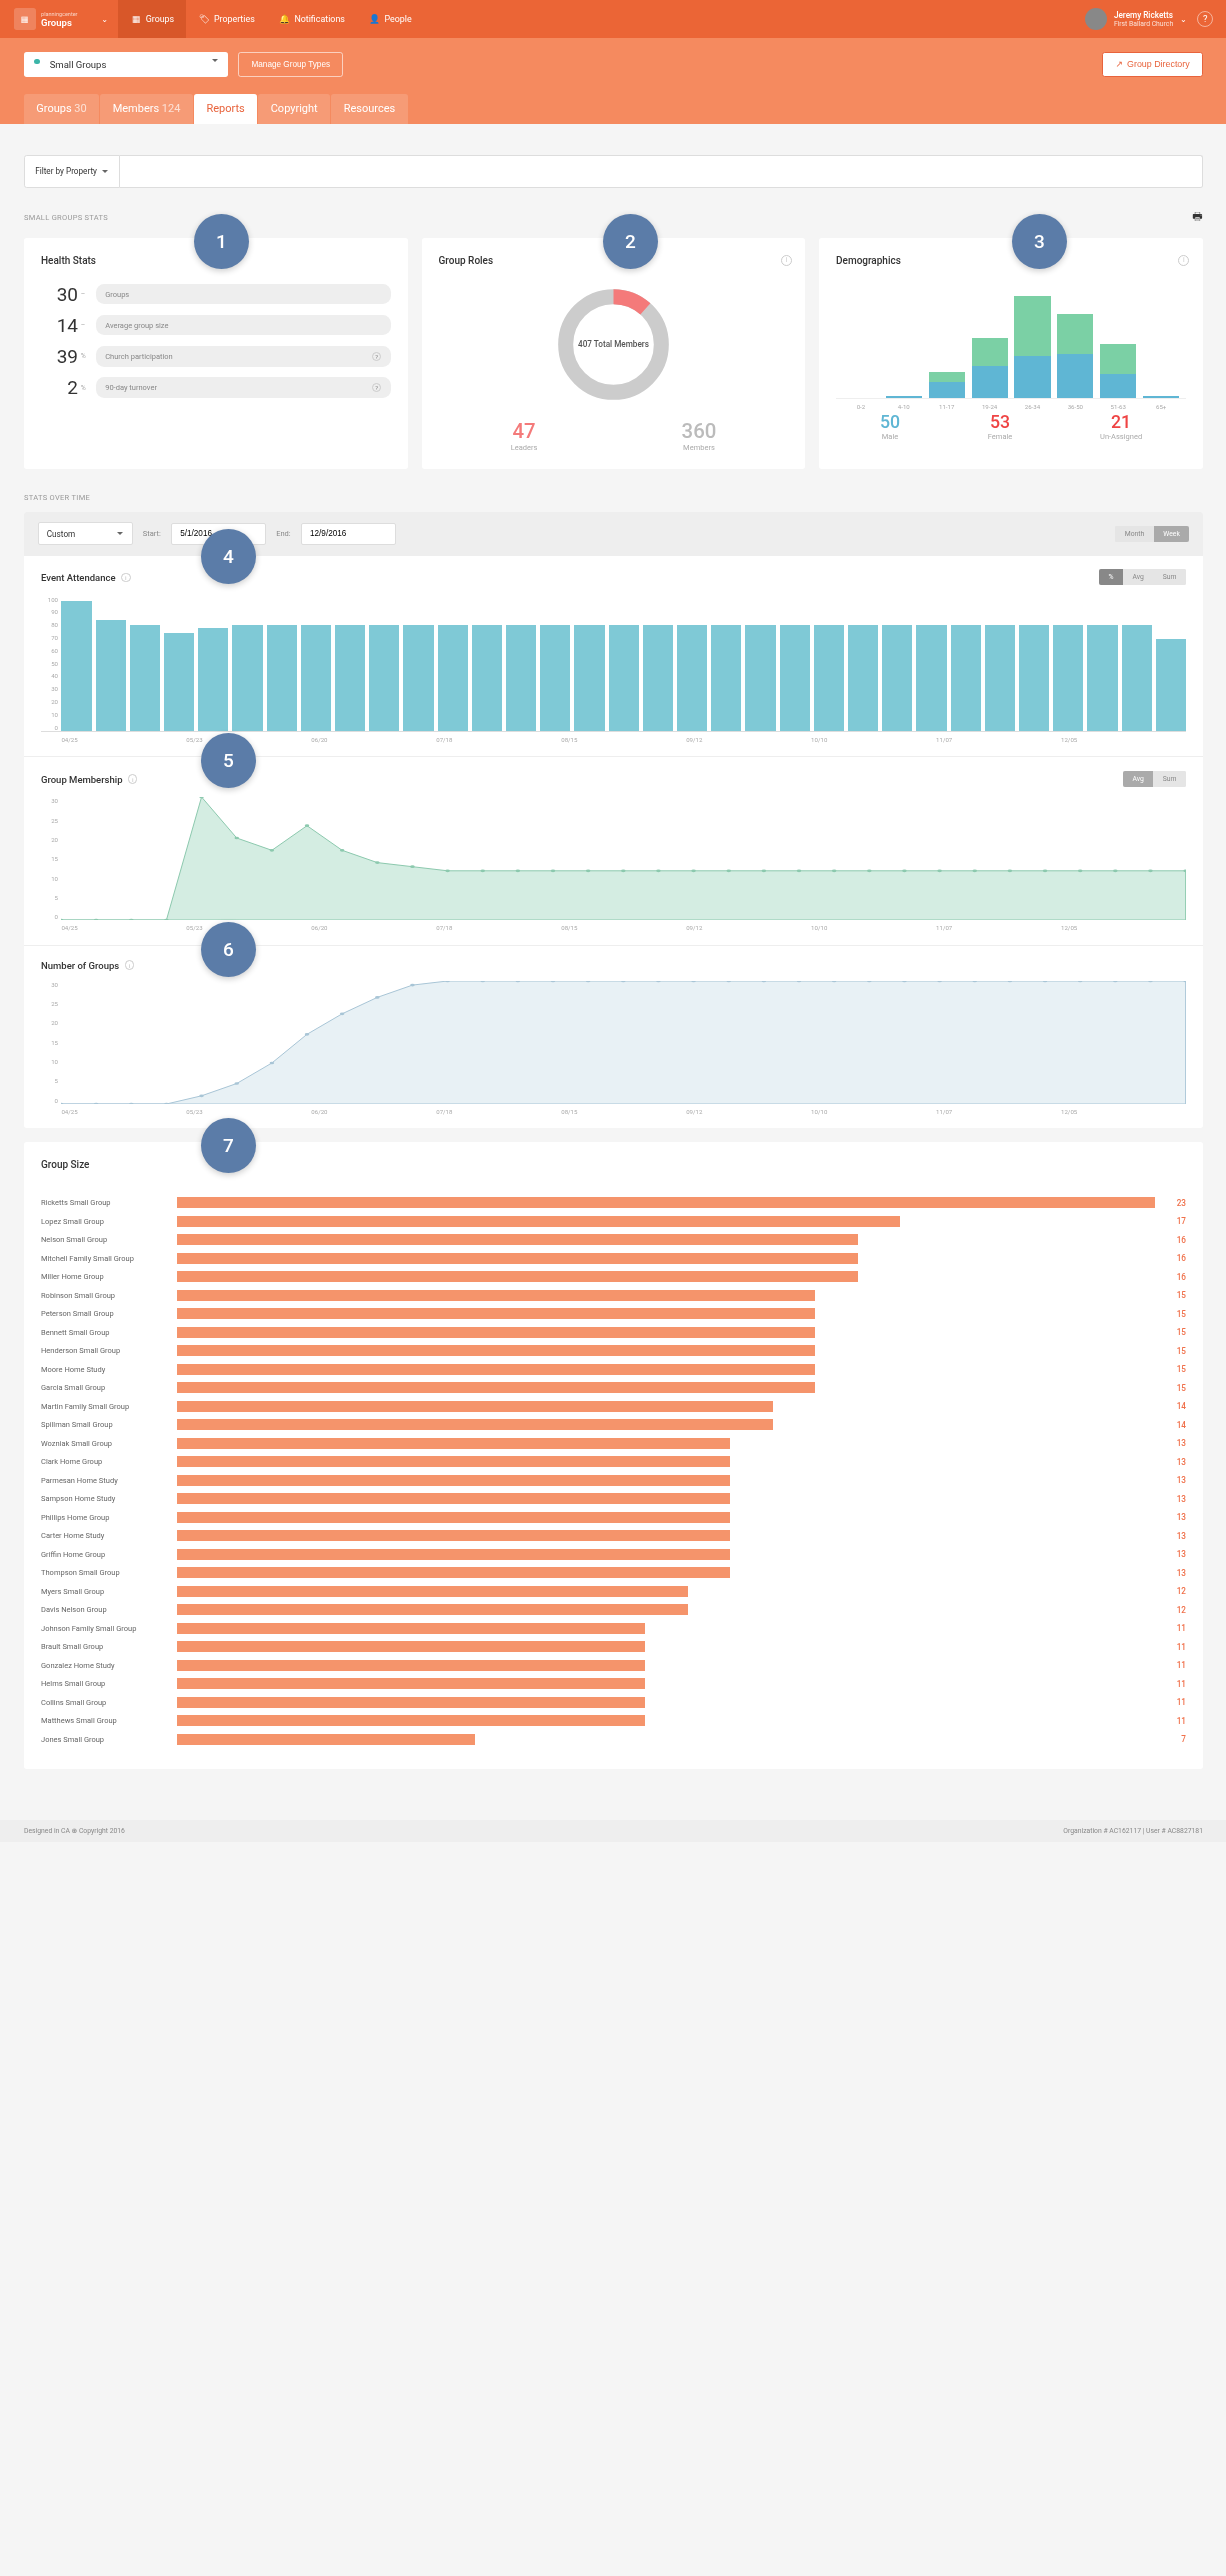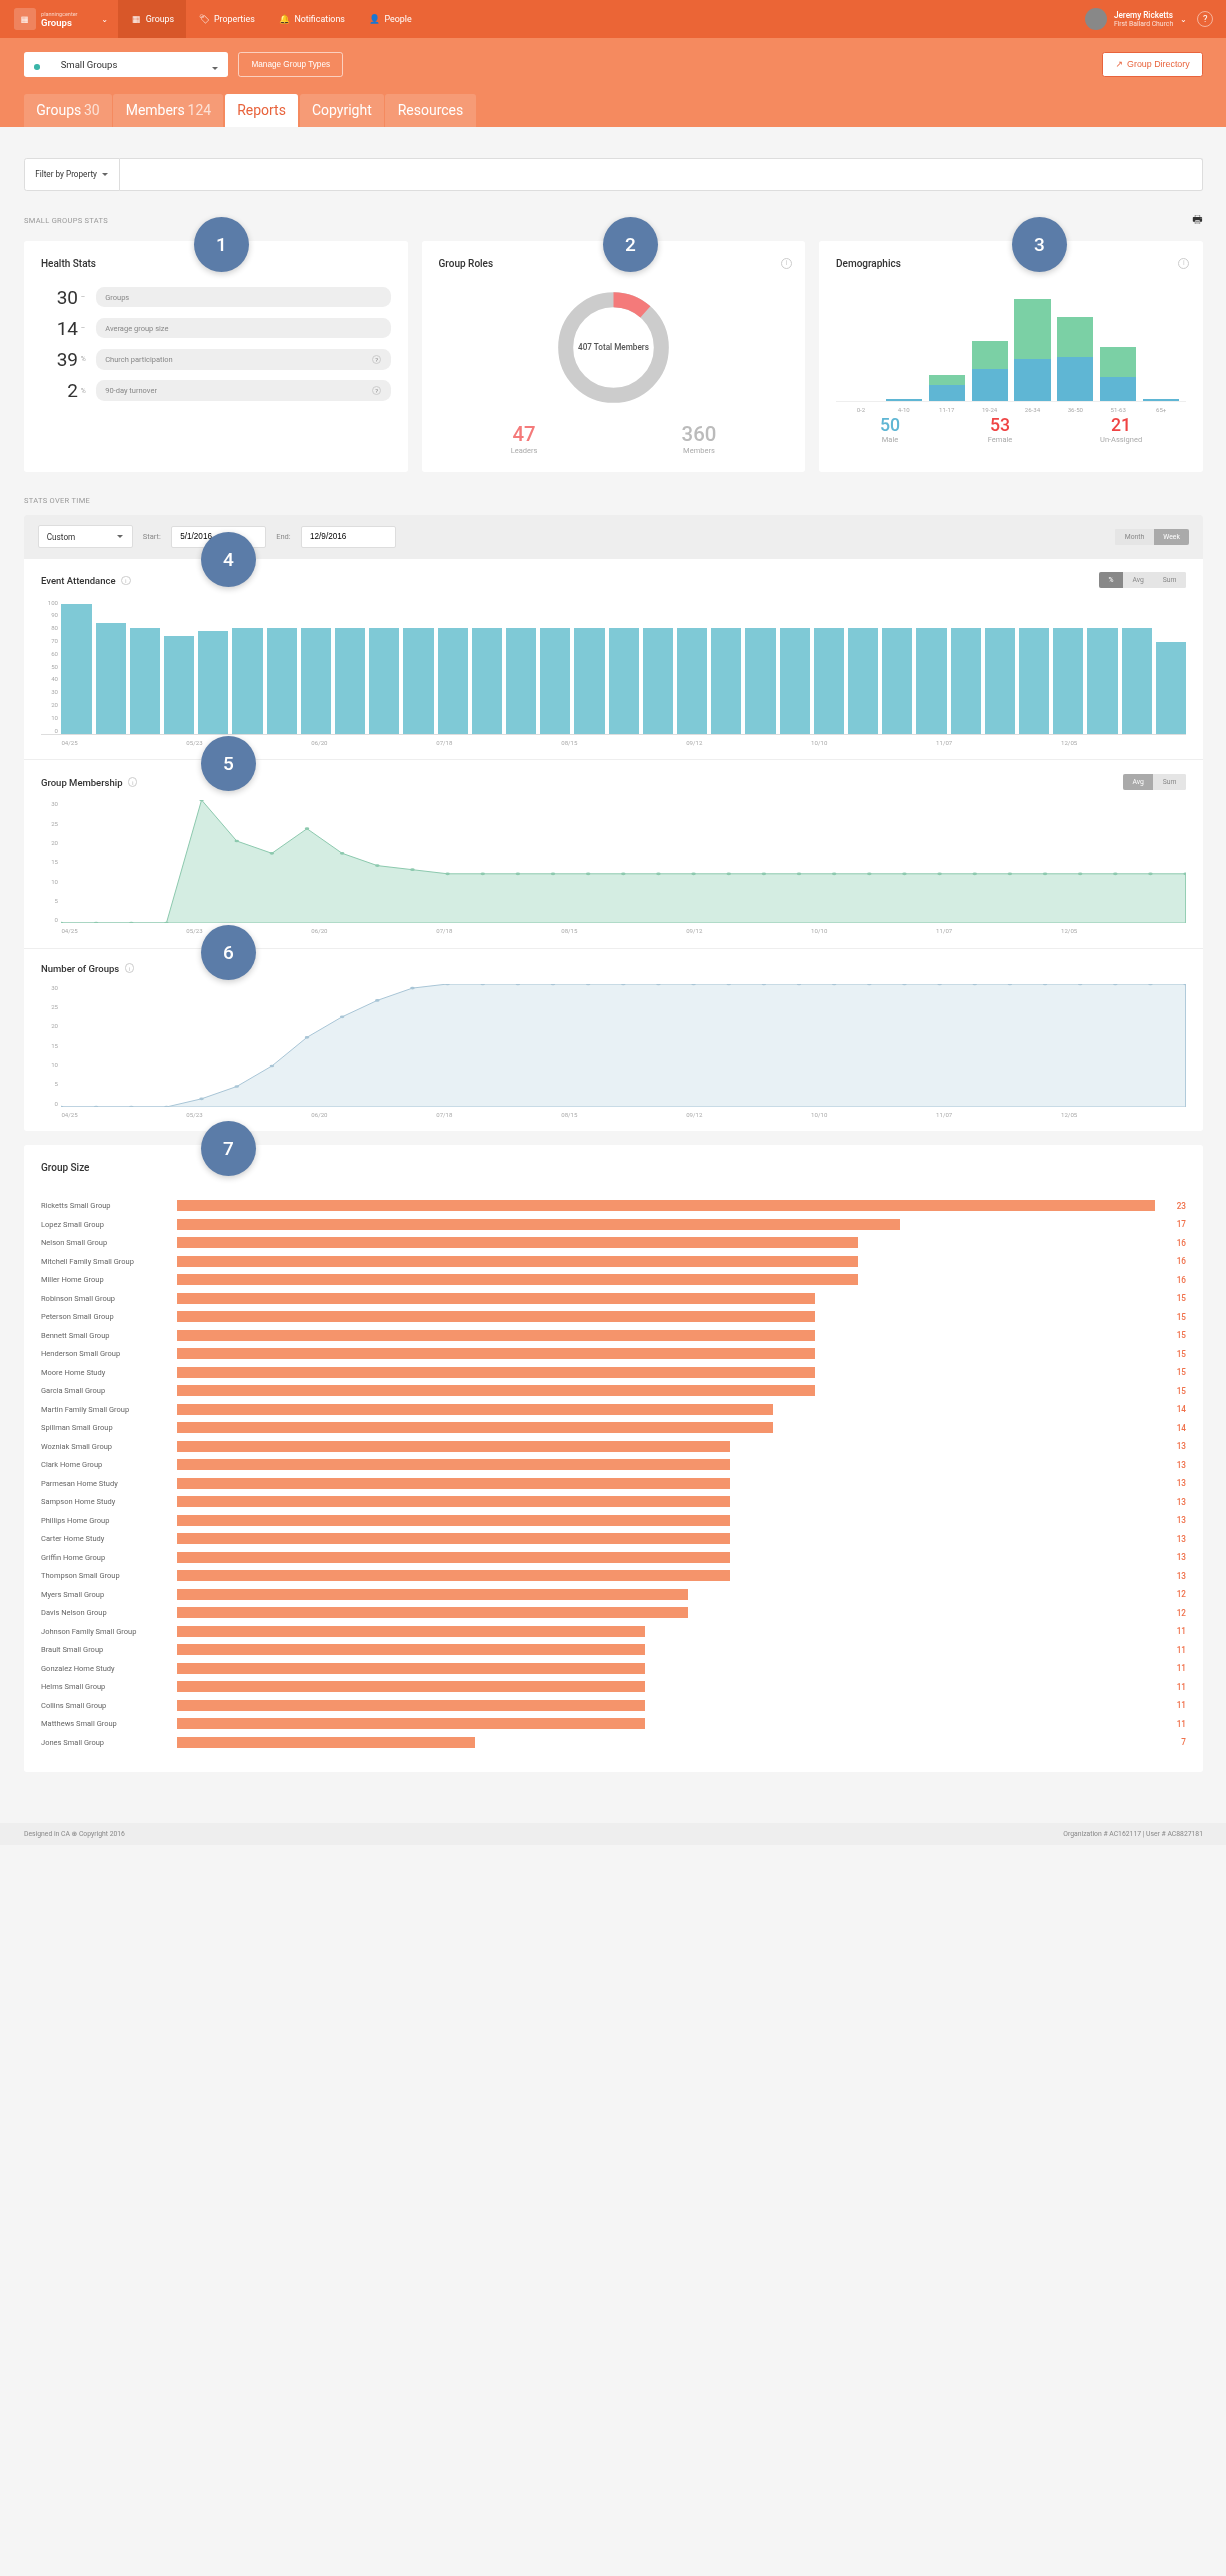--- a/index.html
+++ b/index.html
@@ -13,28 +13,28 @@
 .nav-item .icn{width:11px;height:11px;display:inline-flex;align-items:center;justify-content:center}
 .chevron-down{padding:0 10.2px;cursor:pointer}
 .user-area{margin-left:auto;display:flex;align-items:center;gap:10.2px}
 .user-info{display:flex;align-items:center;gap:6.8px;cursor:pointer}
 .avatar{width:22px;height:22px;border-radius:50%;background:#888}
 .user-text .name{font-size:8.2px;font-weight:500}
 .user-text .sub{font-size:6.8px;opacity:.8}
 .help-icon{width:16.4px;height:16.4px;border:1.4px solid rgba(255,255,255,.5);border-radius:50%;display:flex;align-items:center;justify-content:center;cursor:pointer;font-size:9.5px}
 .subhdr{background:#f58a5f;padding:13.6px 24px 0}
 .subhdr-top{display:flex;align-items:center;gap:10.2px;margin-bottom:17px}
-.dropdown{background:#fff;border-radius:2.7px;padding:6.8px 10.2px;display:flex;align-items:flex-end;gap:21px;min-width:204px;cursor:pointer}
+.dropdown{background:#fff;border-radius:2.7px;padding:6.8px 10.2px;display:flex;align-items:flex-start;gap:10px;min-width:204px;cursor:pointer}
 .dot-teal{width:5.5px;height:5.5px;background:#3bb5a8;border-radius:50%}
 .dropdown span{flex:1;font-size:9.5px;color:#333}
 .caret{border-left:3.4px solid transparent;border-right:3.4px solid transparent;border-top:3.4px solid #666}
 .btn-outline{border:0.7px solid rgba(255,255,255,.6);color:#fff;padding:6.8px 12.3px;border-radius:2.7px;background:transparent;cursor:pointer;font-size:8.2px}
 .btn-outline-r{margin-left:auto;border:0.7px solid #e8633c;color:#e8633c;padding:6.8px 12.3px;border-radius:2.7px;background:#fff;cursor:pointer;font-size:8.9px;display:flex;align-items:center;gap:4.1px}
 .tabs{display:flex;gap:1.4px}
-.tab{padding:8.2px 12.3px;background:rgba(255,255,255,.15);color:#fff;border-radius:2.7px 2.7px 0 0;cursor:pointer;font-size:14px}
+.tab{padding:8.2px 12.3px;background:rgba(255,255,255,.15);color:#fff;border-radius:2.7px 2.7px 0 0;cursor:pointer;font-size:11px}
 .tab.active{background:#fff;color:#e8633c}
 .tab .cnt{opacity:.7;margin-left:2.7px}
 .content{padding:31px 24px}
 .filter-row{display:flex;gap:0;margin-bottom:20.4px}
 .filter-btn{background:#fff;border:0.7px solid #ddd;padding:8.2px 10.2px;border-radius:2.7px 0 0 2.7px;cursor:pointer;font-size:8.2px;display:flex;align-items:center;gap:5.5px}
 .filter-input{flex:1;border:0.7px solid #ddd;border-left:none;border-radius:0 2.7px 2.7px 0;padding:8.2px}
 .sec-title{font-size:7.5px;color:#999;letter-spacing:0.3px;margin-bottom:10.2px;display:flex;align-items:center}
 .print-icon{margin-left:auto;cursor:pointer;font-size:11px;color:#333}
 .cards-row{display:flex;gap:13.6px;margin-bottom:24px;position:relative}
 .card{background:#fff;border-radius:2.7px;padding:17px;flex:1;position:relative}

